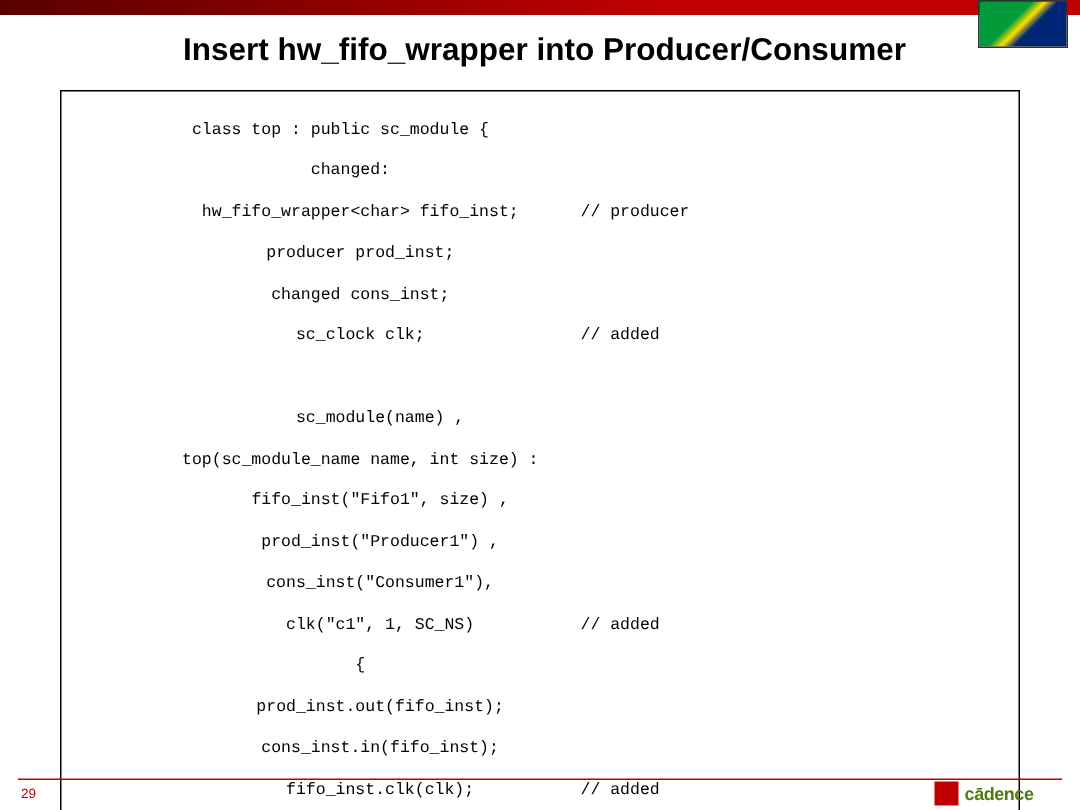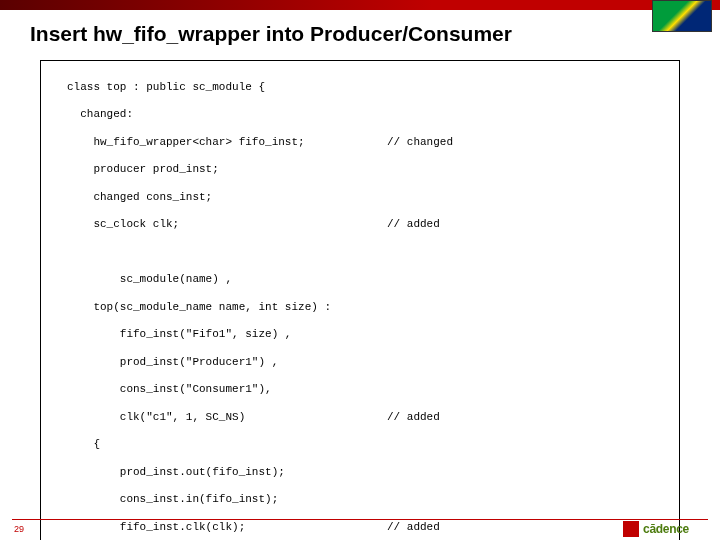--- a/index.html
+++ b/index.html
@@ -1,15 +1,15 @@
 <!DOCTYPE html>
 <html><head>
 <meta charset="utf-8">
 <style>
-  * { margin: 0; padding: 0; box-sizing: border-box; }
+  * { margin: 0; padding: 0; box-sizing: border-box; text-align: center; }
   body {
     width: 720px;
     height: 540px;
     font-family: Arial, Helvetica, sans-serif;
     background: #fff;
     position: relative;
     overflow: hidden;
   }
   .top-bar {
     height: 10px;
@@ -86,21 +86,21 @@
 <body>
 
 <div class="top-bar"></div>
 <div class="flag-icon"></div>
 
 <div class="title">Insert hw_fifo_wrapper into Producer/Consumer</div>
 
 <div class="code-box">
 <div class="code-row"><span class="c1">class top : public sc_module {</span></div>
 <div class="code-row"><span class="c1">  changed:</span></div>
-<div class="code-row"><span class="c1">    hw_fifo_wrapper&lt;char&gt; fifo_inst;</span><span class="c2">// changed</span></div>
+<div class="code-row"><span class="c1">    hw_fifo_wrapper&lt;char&gt; fifo_inst;</span><span class="c2">// producer</span></div>
 <div class="code-row"><span class="c1">    producer prod_inst;</span></div>
 <div class="code-row"><span class="c1">    changed cons_inst;</span></div>
 <div class="code-row"><span class="c1">    sc_clock clk;</span><span class="c2">// added</span></div>
 <div class="code-row"><span class="c1"> </span></div>
 <div class="code-row"><span class="c1">        sc_module(name) ,</span></div>
 <div class="code-row"><span class="c1">    top(sc_module_name name, int size) :</span></div>
 <div class="code-row"><span class="c1">        fifo_inst("Fifo1", size) ,</span></div>
 <div class="code-row"><span class="c1">        prod_inst("Producer1") ,</span></div>
 <div class="code-row"><span class="c1">        cons_inst("Consumer1"),</span></div>
 <div class="code-row"><span class="c1">        clk("c1", 1, SC_NS)</span><span class="c2">// added</span></div>

